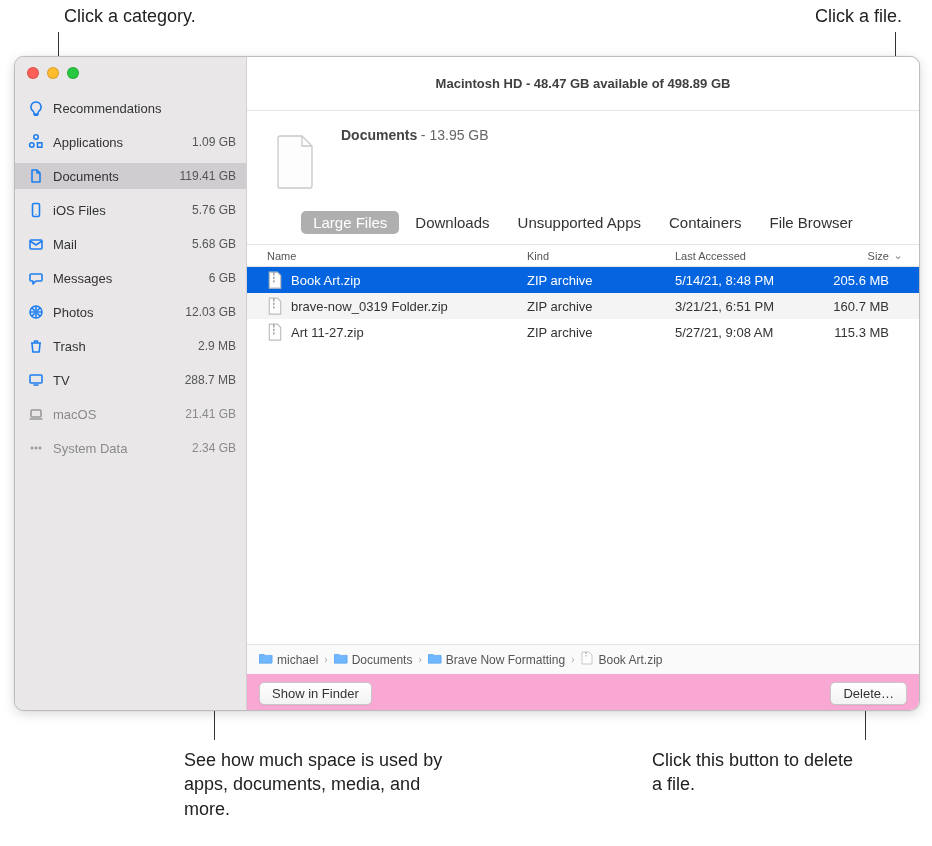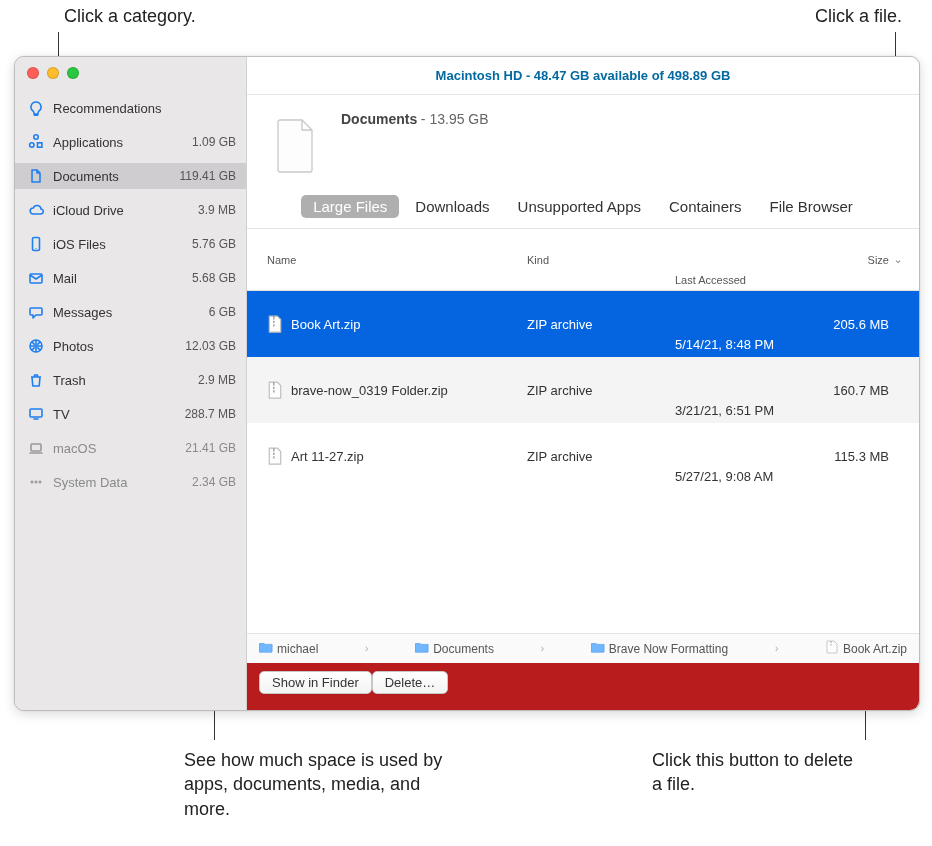--- a/index.html
+++ b/index.html
@@ -70,27 +70,27 @@
   .side-item.active { background:#cfcdcf; border-radius:0;}
   .side-item.dim .label, .side-item.dim .size { color:#8a8a8a; }
   .side-item.dim svg { stroke:#9a9a9a; }
   .main {
     flex:1;
     display:flex;
     flex-direction:column;
     background:#fff;
   }
   .titlebar {
-    height:38px;
+    height:54px;
     display:flex;
     align-items:center;
     justify-content:center;
     font-size:13px;
     font-weight:600;
-    color:#0369a1;
+    color:#404040;
     border-bottom:1px solid #e5e5e5;
     position:relative;
   }
   .header-panel {
     display:flex;
     gap:16px;
     padding:16px 20px 8px 20px;
   }
   .doc-icon-big {
     width:58px;height:70px;
@@ -128,21 +128,21 @@
   .table-header {
     display:flex;
     font-size:11px;
     color:#555;
     padding: 4px 12px 4px 20px;
     border-bottom:1px solid #e4e4e4;
     align-items:center;
   }
   .col-name{ flex:1;}
   .col-kind{ width:148px;}
-  .col-date{ width:136px;margin-top:41px;}
+  .col-date{ width:136px;}
   .col-size{ width:78px; text-align:right;}
   .col-chev{ width:18px; text-align:center; color:#888;}
   .table-body { flex:1; overflow:auto;}
   .row {
     display:flex;
     align-items:center;
     padding:5px 12px 5px 20px;
     font-size:13px;
     color:#333;
   }
@@ -155,28 +155,28 @@
   .row:nth-child(even):not(.selected){ background:#f5f4f5;}
   .path-bar {
     display:flex;
     align-items:center;
     gap:4px;
     padding:6px 12px;
     font-size:12px;
     color:#555;
     border-top:1px solid #e4e4e4;
     background:#fafafa;
-    justify-content:space-between;
   }
   .path-item { display:flex; align-items:center; gap:4px;}
   .path-chev { color:#aaa; font-size:10px; margin:0 2px;}
   .bottom-bar {
     display:flex;
-    padding:8px 12px 16px 12px;
-    background:#b91c1c;
+    justify-content:space-between;
+    padding:8px 12px 5px 12px;
+    background:#f9a8d4;
   }
   .mac-btn {
     font-size:13px;
     padding:3px 12px;
     border:1px solid #c7c7c7;
     border-radius:5px;
     background:linear-gradient(#fff,#f3f3f3);
     color:#333;
     box-shadow:0 1px 1px rgba(0,0,0,0.05);
     cursor:default;
@@ -228,29 +228,20 @@
           <span class="size">1.09 GB</span>
         </div>
         <div class="side-item active">
           <span class="icon">
             <svg viewBox="0 0 16 16">
               <path d="M4 2h5l3 3v9H4z M9 2v3h3" fill="none" stroke="#1e7ff0" stroke-width="1.6" stroke-linejoin="round"></path>
             </svg>
           </span>
           <span class="label">Documents</span>
           <span class="size">119.41 GB</span>
-        </div>
-        <div class="side-item">
-          <span class="icon">
-            <svg viewBox="0 0 16 16">
-              <path d="M5 12a3 3 0 0 1 .3-6A4 4 0 0 1 13 7a2.5 2.5 0 0 1-.5 5H5z" fill="none" stroke="#1e7ff0" stroke-width="1.6"></path>
-            </svg>
-          </span>
-          <span class="label">iCloud Drive</span>
-          <span class="size">3.9 MB</span>
         </div>
         <div class="side-item">
           <span class="icon">
             <svg viewBox="0 0 16 16">
               <rect x="4.5" y="1.5" width="7" height="13" rx="1.5" fill="none" stroke="#1e7ff0" stroke-width="1.6"></rect>
               <circle cx="8" cy="12.5" r="0.6" fill="#1e7ff0"></circle>
             </svg>
           </span>
           <span class="label">iOS Files</span>
           <span class="size">5.76 GB</span>

